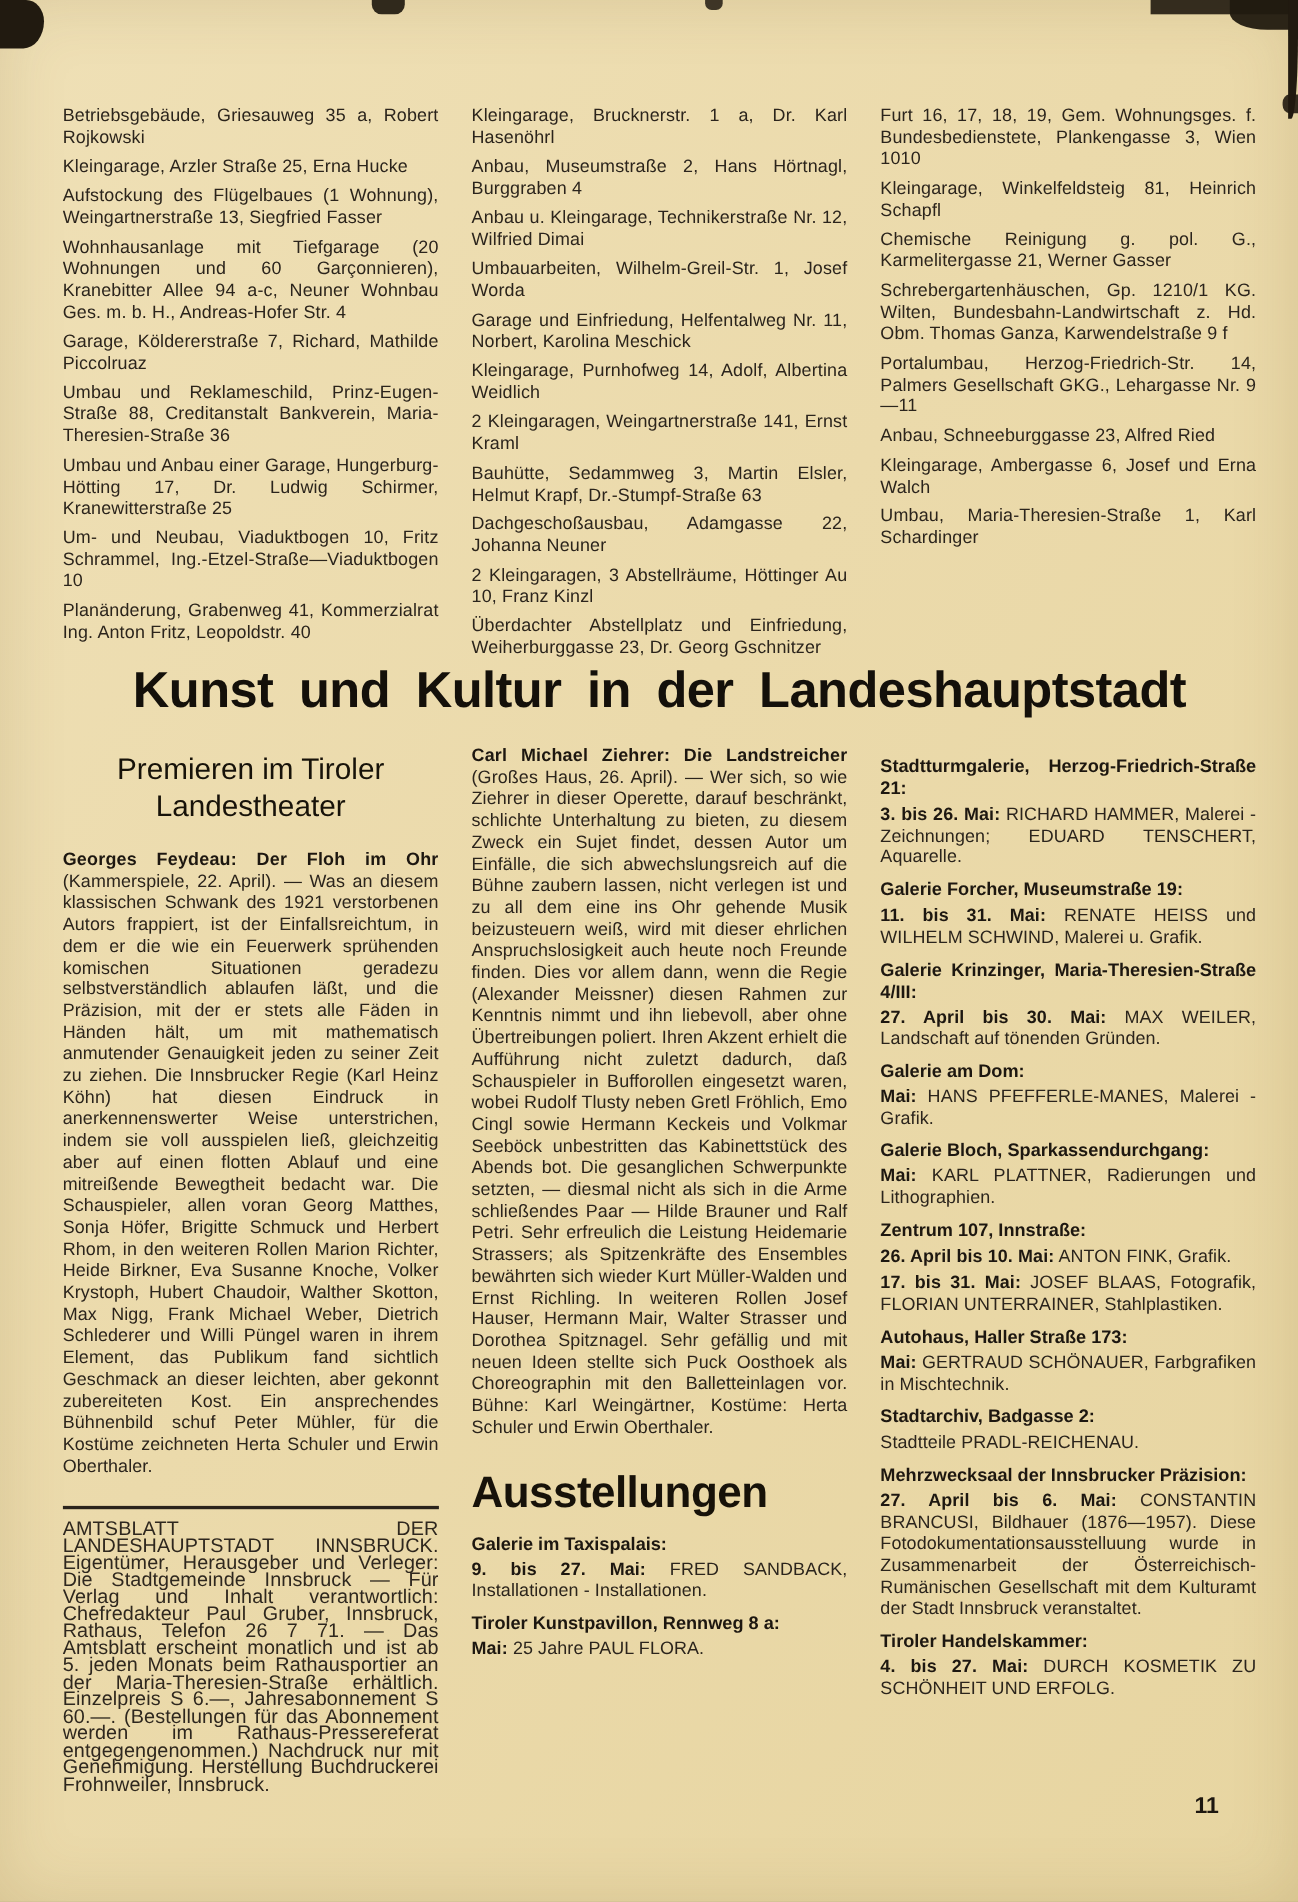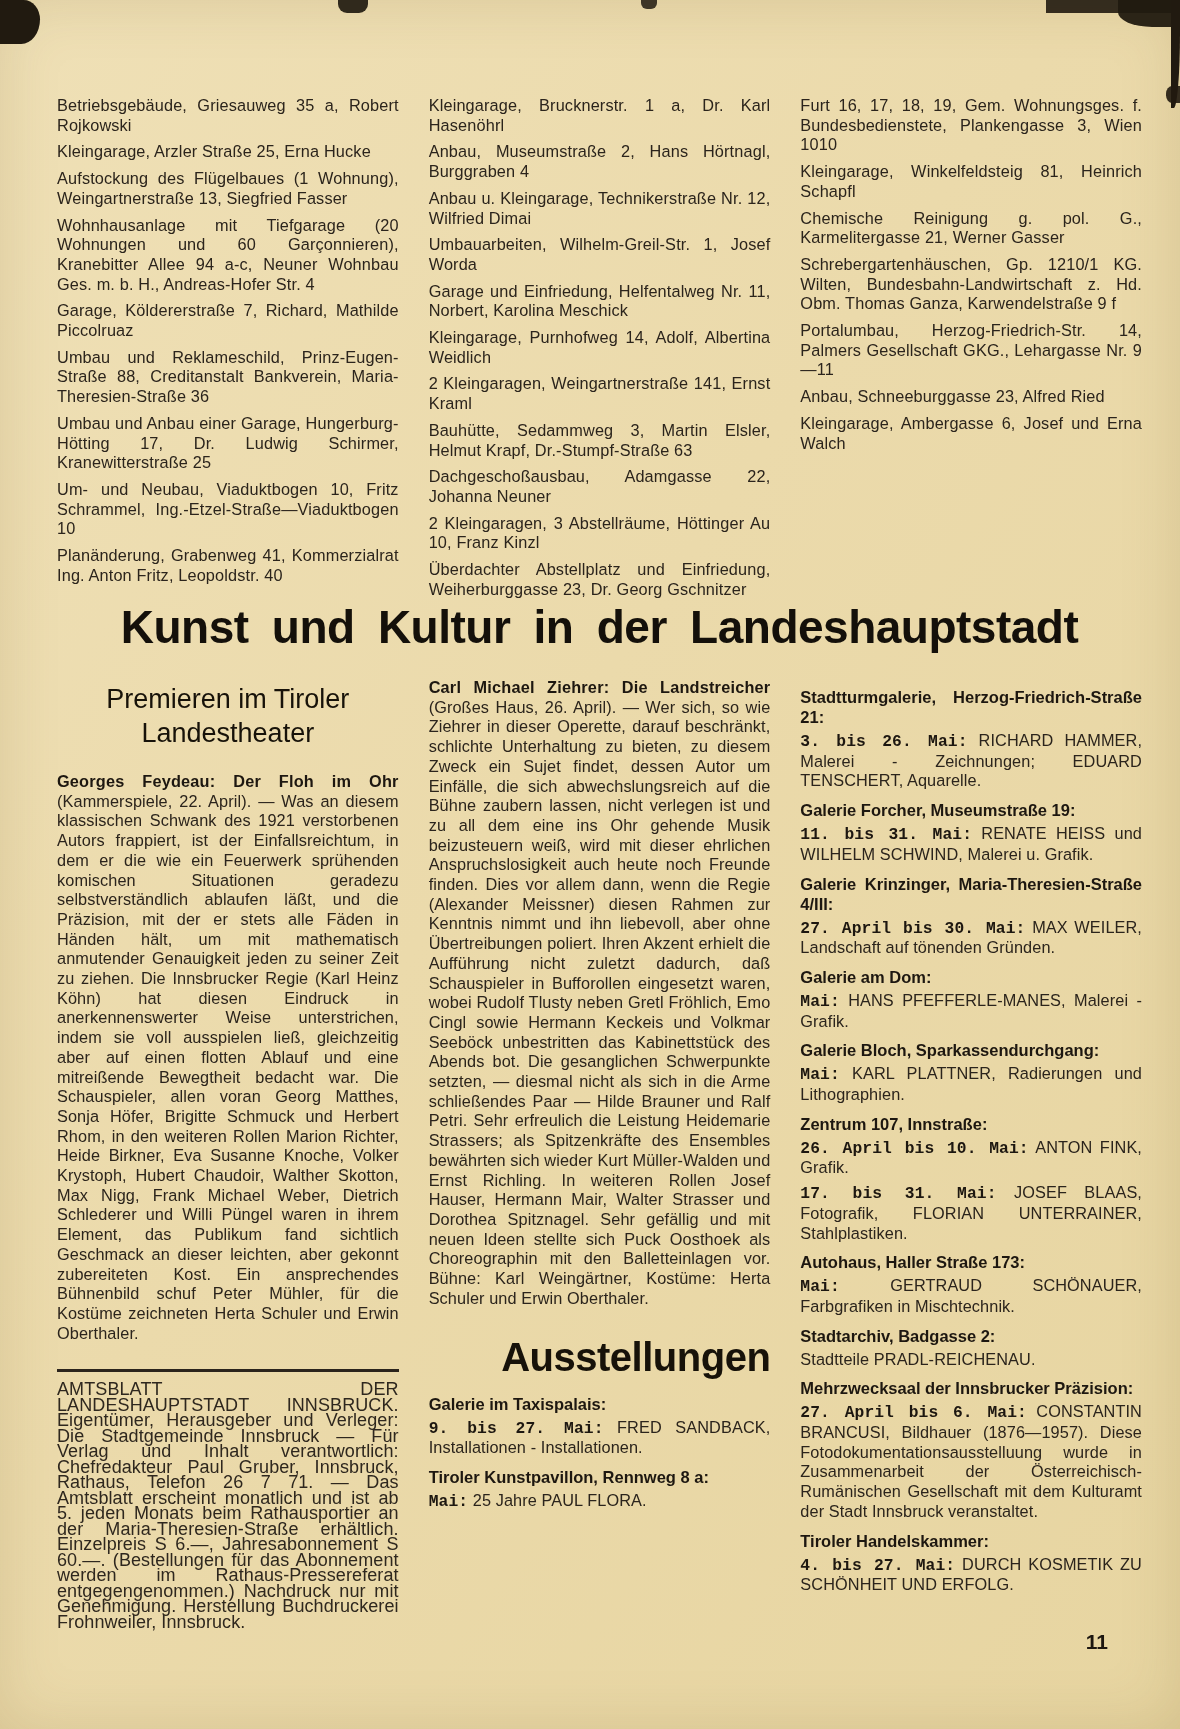--- a/index.html
+++ b/index.html
@@ -47,31 +47,31 @@
   .body-text b { color:#1d1710; letter-spacing:.2px; }
 
   .divider { border-top:3px solid #2b241c; margin:26px 0 10px; }
   .imprint {
     font-size:18px; line-height:15.5px; text-align:justify;
     letter-spacing:.1px; color:#2e271e;
   }
 
   .ausstellungen {
     font-size:40px; font-weight:700; color:#171209;
-    text-align:right; margin:26px 0 14px; letter-spacing:-.5px;
+    text-align:left; margin:26px 0 14px; letter-spacing:-.5px;
   }
   .ex-venue {
     font-size:16.5px; line-height:20px; font-weight:700; color:#1d1710;
     margin:9px 0 4px; text-align:justify;
   }
   .ex-event {
     font-size:16.3px; line-height:19.7px; text-align:justify;
     margin-bottom:5px; letter-spacing:.1px;
   }
-  .ex-event b { color:#1d1710;font-family:Liberation Mono, monospace; }
+  .ex-event b { color:#1d1710; }
 
   .pagenum {
     position:absolute; right:72px; top:1630px;
     font-size:21px; font-weight:700; color:#1d1710;
   }
 
   
   .artifact { position:absolute; background:#211a10; }
   .a1 { left:0; top:0; width:40px; height:44px; border-radius:0 65% 75% 0 / 0 70% 90% 0; }
   .a2 { left:338px; top:0; width:30px; height:13px; border-radius:0 0 9px 9px; opacity:.92; }
@@ -123,20 +123,21 @@
 
       </div>
       <div>
         <p class="entry">Furt 16, 17, 18, 19, Gem. Wohnungsges. f. Bundesbedienstete, Plankengasse 3, Wien 1010</p>
         <p class="entry">Kleingarage, Winkelfeldsteig 81, Heinrich Schapfl</p>
         <p class="entry">Chemische Reinigung g. pol. G., Karmelitergasse 21, Werner Gasser</p>
         <p class="entry">Schrebergartenhäuschen, Gp. 1210/1 KG. Wilten, Bundesbahn-Landwirtschaft z. Hd. Obm. Thomas Ganza, Karwendelstraße 9 f</p>
         <p class="entry">Portalumbau, Herzog-Friedrich-Str. 14, Palmers Gesellschaft GKG., Lehargasse Nr. 9—11</p>
         <p class="entry">Anbau, Schneeburggasse 23, Alfred Ried</p>
         <p class="entry">Kleingarage, Ambergasse 6, Josef und Erna Walch</p>
+        <p class="entry">Umbau, Maria-Theresien-Straße 1, Karl Schardinger</p>
       </div>
     </div>
 
     <h1 class="headline">Kunst und Kultur in der Landeshauptstadt</h1>
 
     <div class="culture">
 
       <div>
         <h2 class="theater-heading">
           <span style="display:block">Premieren im Tiroler</span>

